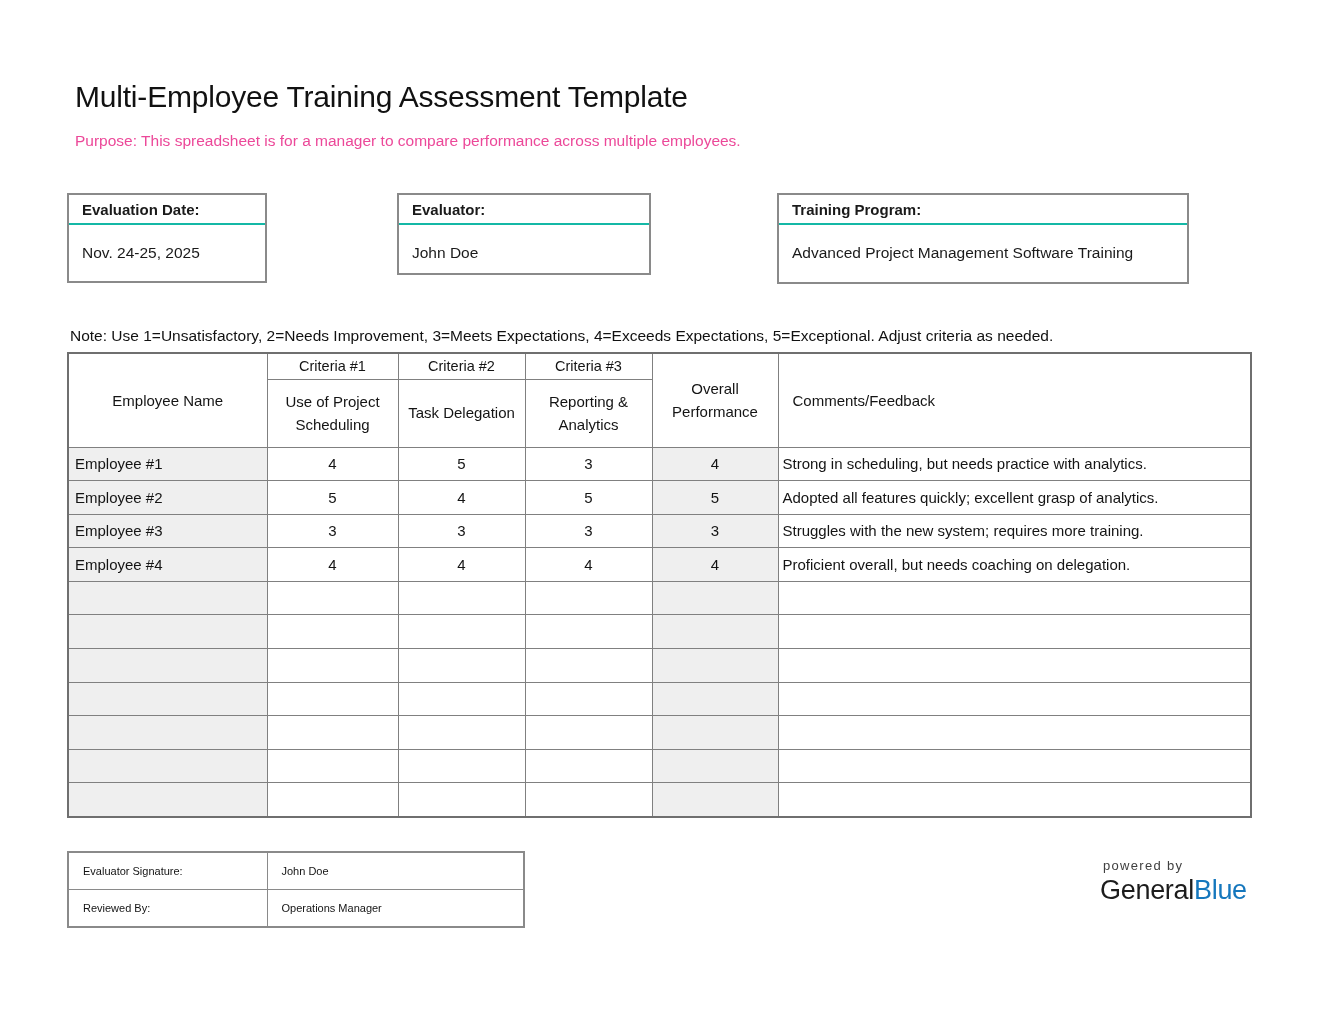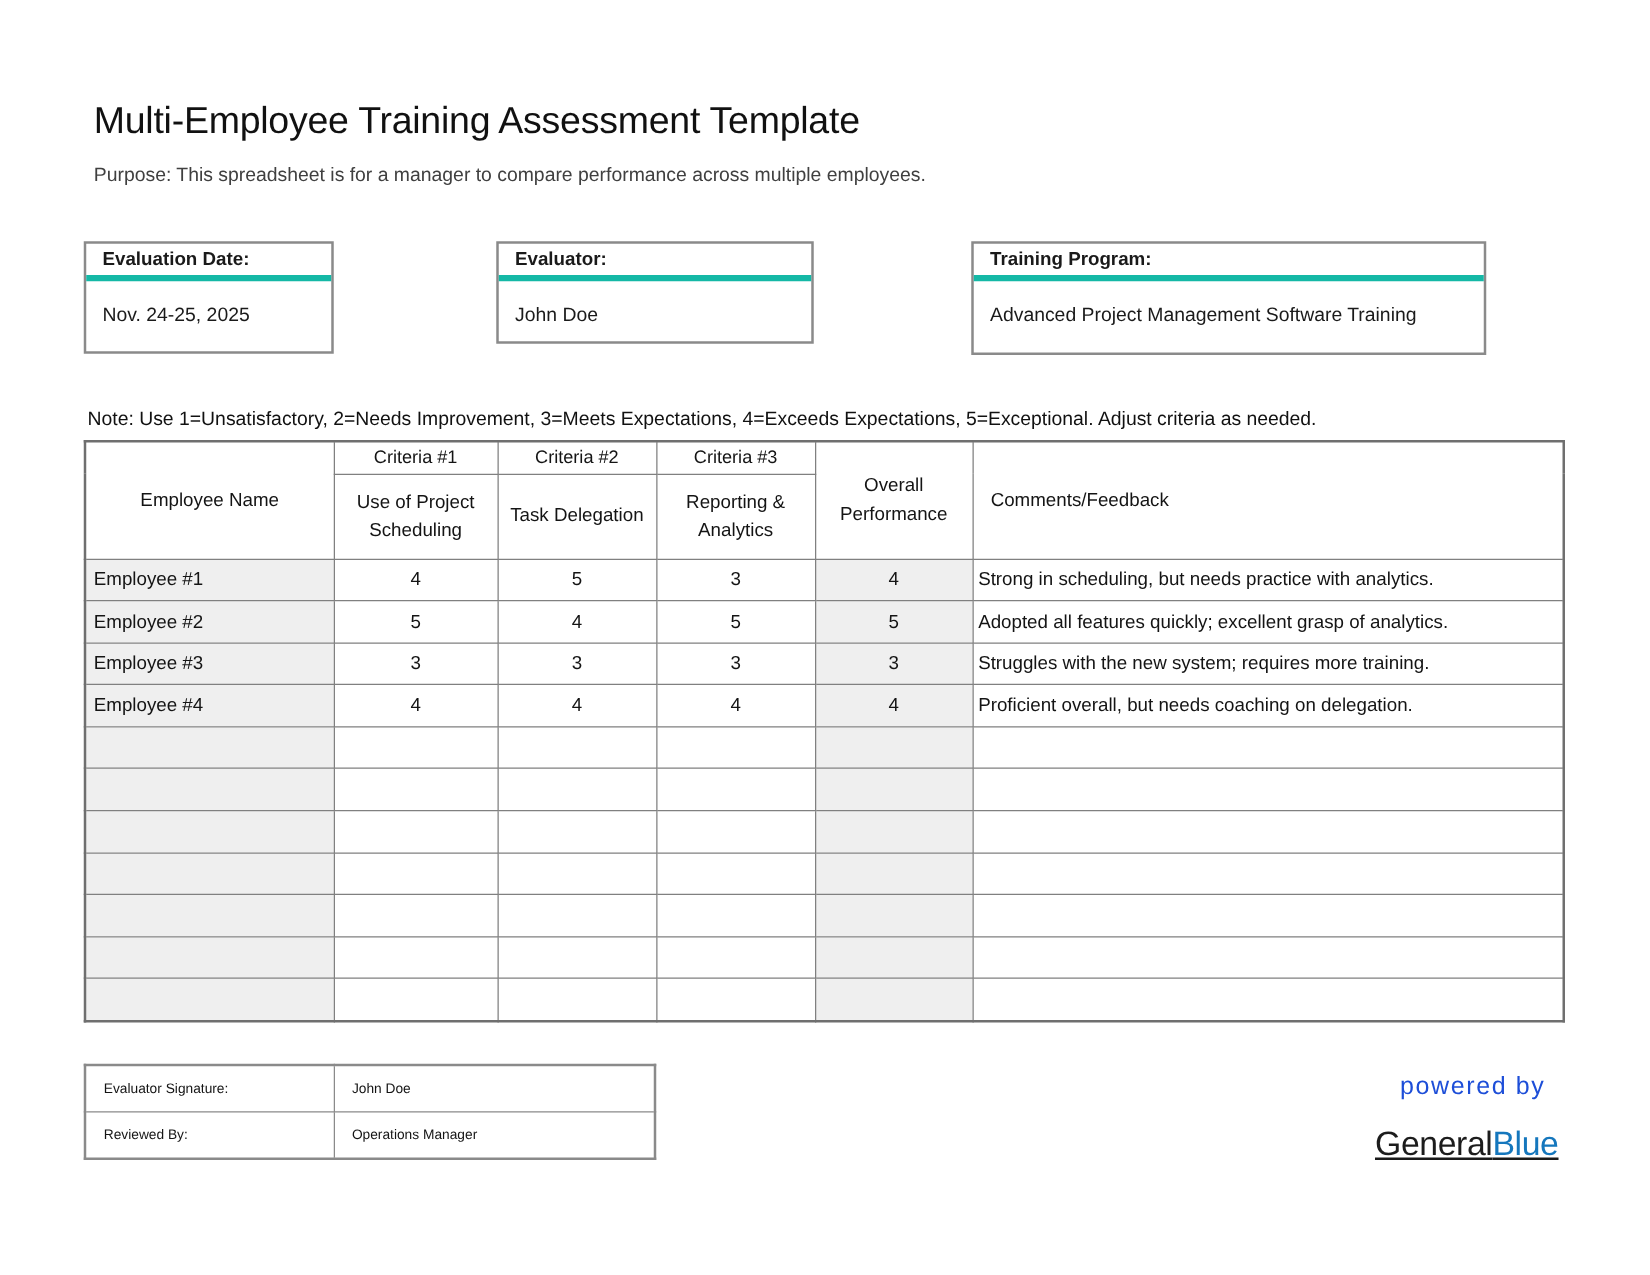--- a/index.html
+++ b/index.html
@@ -22,36 +22,36 @@
     font-weight: 400;
     letter-spacing: -0.2px;
     color: #111;
     margin: 0;
   }
   .purpose {
     position: absolute;
     left: 75px;
     top: 132px;
     font-size: 15.5px;
-    color: #404040;
+    color: #ec4899;
     margin: 0;
   }
 
   
   .infobox {
     position: absolute;
     top: 193px;
     border: 2px solid #8a8a8a;
     box-sizing: border-box;
     background: #fff;
   }
   .infobox .ib-label {
     height: 30px;
     box-sizing: border-box;
-    border-bottom: 5px solid #14b8a6;
+    border-bottom: 2px solid #14b8a6;
     font-weight: 700;
     font-size: 15px;
     display: flex;
     align-items: center;
     padding-left: 13px;
   }
   .infobox .ib-value {
     height: 56px;
     display: flex;
     align-items: center;
@@ -128,30 +128,29 @@
   }
 
   
   .brand {
     position: absolute;
     left: 1100px;
     top: 858px;
     width: 160px;
   }
   .brand .powered {
-    font-size: 20px;
-    color: #1d4ed8;
+    font-size: 13px;
+    color: #404040;
     letter-spacing: 1.3px;
-    margin-left: 20px;
+    margin-left: 3px;
   }
   .brand .name {
     font-size: 27px;
-    margin-top: 19px;
+    margin-top: 2px;
     letter-spacing: -0.3px;
-    text-decoration: underline;
   }
   .brand .name .g { color: #1c1c1c; }
   .brand .name .b { color: #1577bd; }
 </style>
 </head>
 <body>
 
 <div class="page">
 
   <h1 class="title">Multi-Employee Training Assessment Template</h1>

